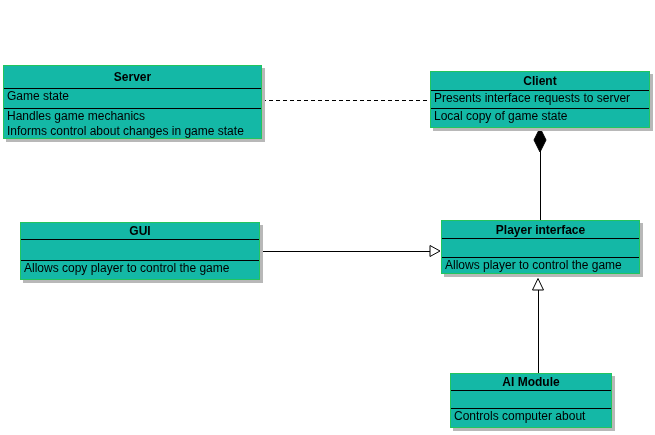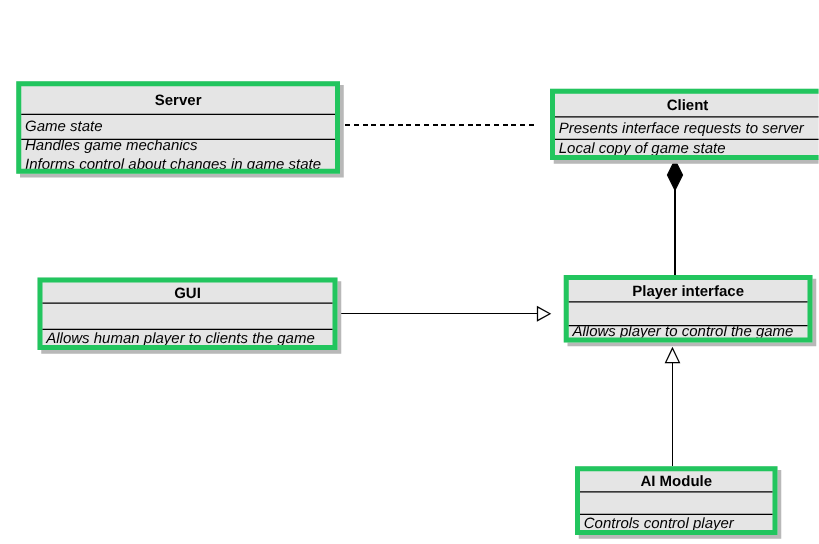--- a/index.html
+++ b/index.html
@@ -15,44 +15,42 @@
   }
   #edges {
     position: absolute;
     left: 0; top: 0;
     width: 655px; height: 435px;
   }
   
   .uml-class {
     position: absolute;
     box-sizing: border-box;
-    background: #e5e5e5;
-    border: 4px solid #22c55e;
+    background: #14b8a6;
+    border: 1px solid #22c55e;
     box-shadow: 3px 3px 0 #b8b8b8;
     display: grid;
-    margin-left: 10px;
   }
   .uml-title {
     box-sizing: border-box;
     font-weight: bold;
     display: flex;
     align-items: center;
     justify-content: center;
     white-space: nowrap;
     overflow: hidden;
   }
   .uml-compartment {
     box-sizing: border-box;
     border-top: 1px solid #000;
     padding-left: 3px;
     display: flex;
     flex-direction: column;
-    justify-content: center;
+    justify-content: flex-start;
     overflow: hidden;
-    font-style: italic;
   }
   .uml-line {
     line-height: 15px;
     white-space: nowrap;
   }
   #box-server   { left: 3px;   top: 65px;  width: 259px; height: 74px;  grid-template-rows: 22px 20px auto; }
   #box-client   { left: 430px; top: 71px;  width: 220px; height: 57px;  grid-template-rows: 18px 18px auto; }
   #box-gui      { left: 20px;  top: 222px; width: 240px; height: 58px;  grid-template-rows: 16px 21px auto; }
   #box-player   { left: 441px; top: 220px; width: 199px; height: 54px;  grid-template-rows: 17px 19px auto; }
   #box-ai       { left: 450px; top: 373px; width: 162px; height: 55px;  grid-template-rows: 16px 18px auto; }
@@ -114,33 +112,33 @@
     </div>
     <div class="uml-compartment">
       <div class="uml-line">Local copy of game state</div>
     </div>
   </div>
 
   <div class="uml-class" id="box-gui">
     <div class="uml-title">GUI</div>
     <div class="uml-compartment"></div>
     <div class="uml-compartment">
-      <div class="uml-line">Allows human player to clients the game</div>
+      <div class="uml-line">Allows copy player to control the game</div>
     </div>
   </div>
 
   <div class="uml-class" id="box-player">
     <div class="uml-title">Player interface</div>
     <div class="uml-compartment"></div>
     <div class="uml-compartment">
       <div class="uml-line">Allows player to control the game</div>
     </div>
   </div>
 
   <div class="uml-class" id="box-ai">
     <div class="uml-title">AI Module</div>
     <div class="uml-compartment"></div>
     <div class="uml-compartment">
-      <div class="uml-line">Controls control player</div>
+      <div class="uml-line">Controls computer about</div>
     </div>
   </div>
 
 </div>
 
 </body></html>

